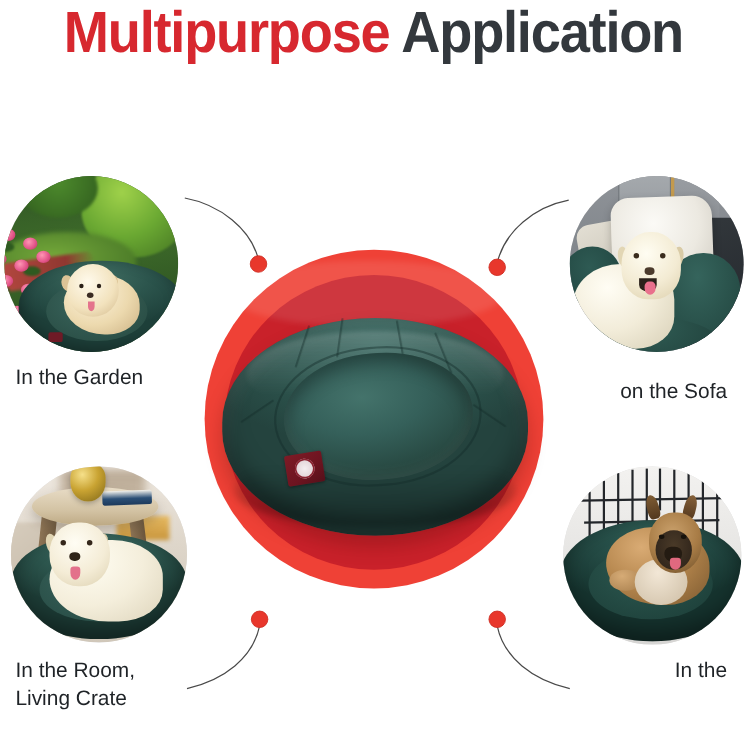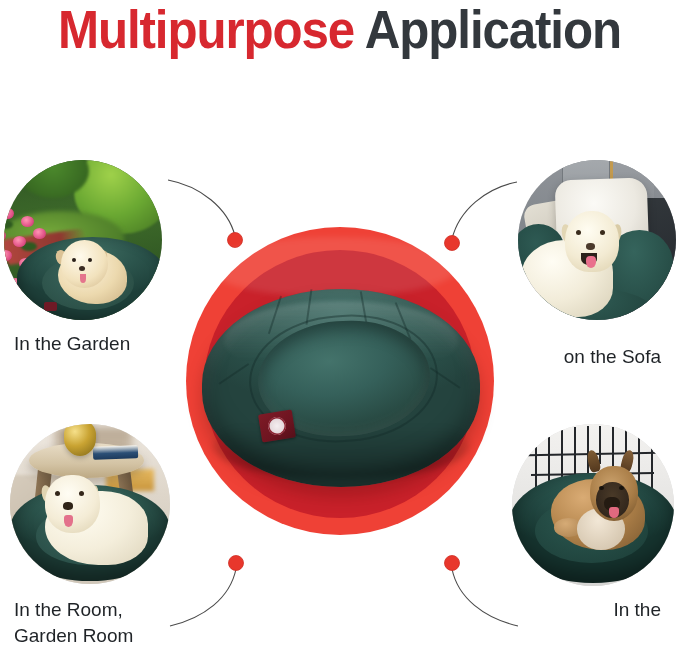--- a/index.html
+++ b/index.html
@@ -502,21 +502,21 @@
   <span class="lt">on the</span>
   <b>Sofa</b>
 </div>
 
 <div class="caption" id="cap-room">
   <div>
     <span class="lt">In the</span>
     <b>Room,</b>
   </div>
   <div>
-    <b>Garden Room</b>
+    <b>Living Crate</b>
   </div>
 </div>
 
 <div class="caption" id="cap-crate">
   <div>
     <span class="lt">In the</span>
   </div>
 </div>
 
 </body></html>

